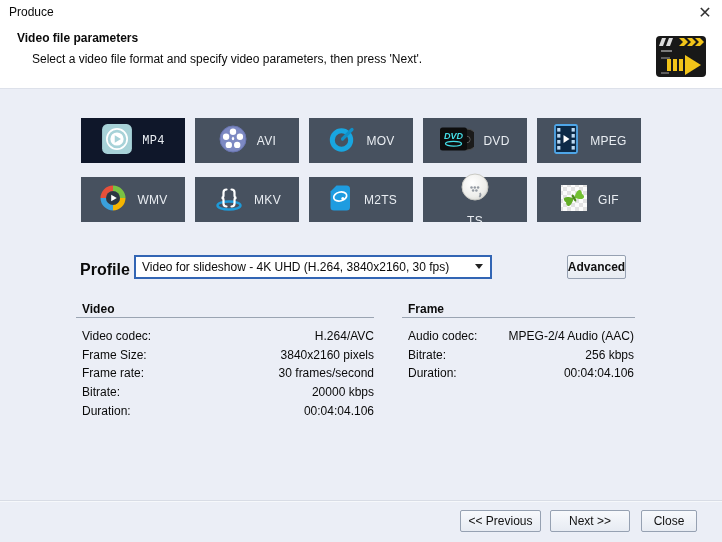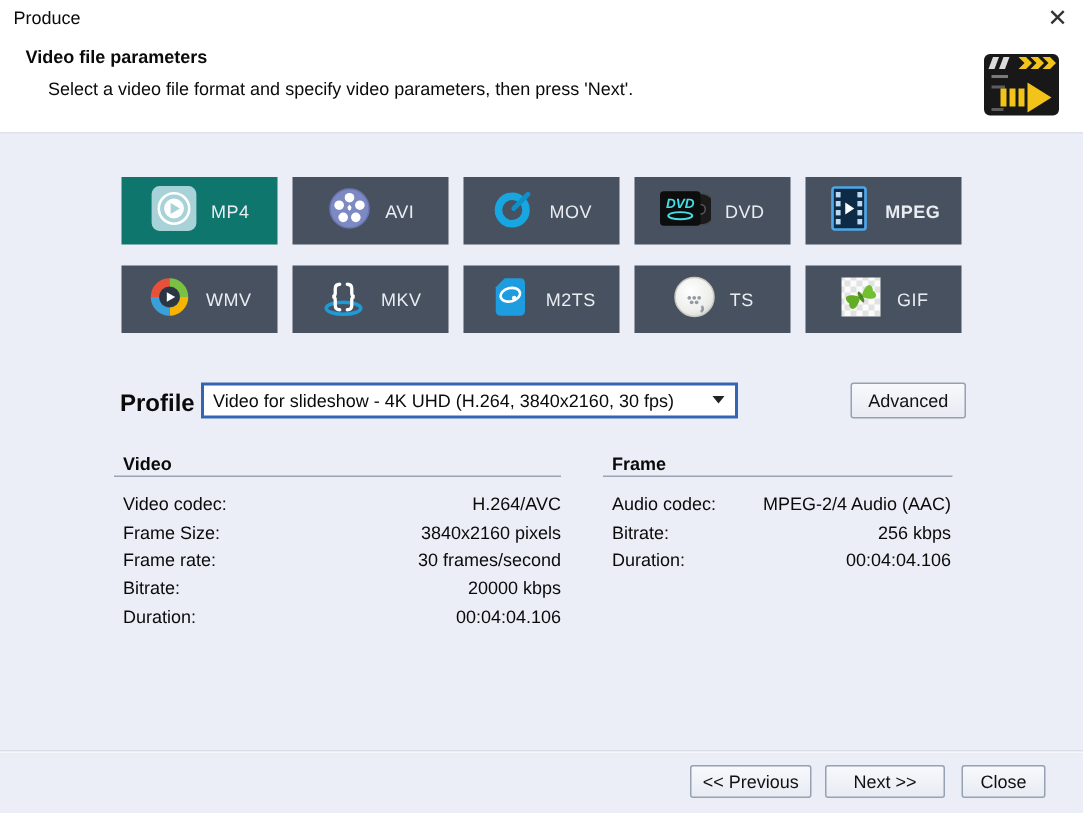--- a/index.html
+++ b/index.html
@@ -6,27 +6,27 @@
   html,body { width:722px; height:542px; }
   body { font-family:"Liberation Sans",sans-serif; background:#fff; position:relative; overflow:hidden; color:#0a0a0a; }
   .titlebar-title { position:absolute; left:9px; top:5px; font-size:12px; }
   .close-btn { position:absolute; right:7px; top:3px; width:20px; height:20px; font-size:16px; text-align:center; line-height:20px; color:#333; cursor:pointer; font-weight:400; }
   .header-title { position:absolute; left:17px; top:31px; font-size:12px; font-weight:bold; }
   .header-sub { position:absolute; left:32px; top:52px; font-size:12px; }
   .produce-icon { position:absolute; left:655px; top:33px; }
   .body-panel { position:absolute; left:0; top:88px; width:722px; height:454px; background:#ebeef6; border-top:1px solid #dde1ea; }
   .footer-sep { position:absolute; left:0; top:500px; width:722px; height:2px; border-top:1px solid #d8dce5; border-bottom:1px solid #f6f8fb; }
   .format-btn { position:absolute; width:104px; height:45px; background:#47515f; display:flex; align-items:center; justify-content:center; gap:9px; color:#e9edf2; font-size:12px; cursor:pointer; }
-  .format-btn.selected { background:#0f766e; }
+  .format-btn.selected { background:#0f172a;font-family:Liberation Mono, monospace; }
   .format-btn .lbl { letter-spacing:0.3px; }
   .profile-label { position:absolute; left:80px; top:261px; font-size:16px; font-weight:bold; }
   .profile-select { position:absolute; left:134px; top:255px; width:358px; height:24px; background:#fff; border:2px solid #3265b4; display:flex; align-items:center; padding-left:6px; font-size:12px; cursor:pointer; }
   .profile-arrow { position:absolute; right:7px; top:7px; width:0; height:0; border-left:4px solid transparent; border-right:4px solid transparent; border-top:5px solid #222; }
   .win-btn { position:absolute; border:1px solid #96a1b2; background:linear-gradient(#f7f9fc,#e7ebf2); font-size:12px; display:flex; align-items:center; justify-content:center; cursor:pointer; border-radius:2px; color:#111; }
-  .advanced-btn { left:567px; top:255px; width:77px; height:24px; }
+  .advanced-btn { left:567px; top:255px; width:59px; height:24px;font-weight:bold; }
   .section-title { position:absolute; font-size:12px; font-weight:bold; }
   .underline { position:absolute; height:1px; background:#9aa4b2; }
   .rows { position:absolute; font-size:12px; }
   .rows .row { display:flex; justify-content:space-between; align-items:center; height:18.6px; }
   .btn-prev { left:460px; top:510px; width:81px; height:22px; }
   .btn-next { left:550px; top:510px; width:80px; height:22px; }
   .btn-close { left:641px; top:510px; width:56px; height:22px;text-align:right; }
 </style>
 </head>
 <body>
@@ -101,21 +101,21 @@
       <circle cx="27" cy="15.5" r="10.5" fill="#1b1b1b" stroke="#4a4a4a" stroke-width="1"></circle>
       <circle cx="27" cy="15.5" r="3.2" fill="#101010" stroke="#585858" stroke-width="1"></circle>
       <rect x="0" y="3.5" width="27" height="23" rx="2.5" fill="#0d0d0d"></rect>
       <text x="13.5" y="14.5" font-size="9" font-style="italic" font-weight="bold" fill="#45dfe8" text-anchor="middle" font-family="Liberation Sans">DVD</text>
       <ellipse cx="13.5" cy="19.8" rx="8" ry="2.4" fill="none" stroke="#45dfe8" stroke-width="1.3"></ellipse>
     </svg>
   </span>
   <span class="lbl">DVD</span>
 </div>
 
-<div class="format-btn" style="left:537px; top:118px;font-weight:bold;">
+<div class="format-btn" style="left:537px; top:118px;">
   <span>
     <svg width="30" height="30" viewBox="0 0 30 30">
       <rect x="4" y="1" width="22" height="28" rx="1.5" fill="#0d2a47" stroke="#4fa6e8" stroke-width="1.8"></rect>
       <rect x="6.2" y="4" width="3.2" height="3.6" fill="#bcd9f2"></rect>
       <rect x="6.2" y="10" width="3.2" height="3.6" fill="#bcd9f2"></rect>
       <rect x="6.2" y="16" width="3.2" height="3.6" fill="#bcd9f2"></rect>
       <rect x="6.2" y="22" width="3.2" height="3.6" fill="#bcd9f2"></rect>
       <rect x="20.6" y="4" width="3.2" height="3.6" fill="#bcd9f2"></rect>
       <rect x="20.6" y="10" width="3.2" height="3.6" fill="#bcd9f2"></rect>
       <rect x="20.6" y="16" width="3.2" height="3.6" fill="#bcd9f2"></rect>
@@ -155,21 +155,21 @@
   <span>
     <svg width="30" height="30" viewBox="0 0 30 30">
       <path d="M 11.5 2.5 H 21.5 Q 25 2.5 25 6 V 24 Q 25 27.5 21.5 27.5 H 9 Q 5.5 27.5 5.5 24 V 8.5 Z" fill="#1e9ce0"></path>
       <ellipse cx="15.2" cy="13.5" rx="6.6" ry="4.4" transform="rotate(-14 15.2 13.5)" fill="none" stroke="#fff" stroke-width="1.7"></ellipse>
       <circle cx="17.8" cy="15.6" r="1.5" fill="#fff"></circle>
     </svg>
   </span>
   <span class="lbl">M2TS</span>
 </div>
 
-<div class="format-btn" style="left:423px; top:177px;">
+<div class="format-btn" style="left:423px; top:177px;flex-direction:column;">
   <span>
     <svg width="30" height="30" viewBox="0 0 30 30">
       <defs>
         <radialGradient id="tsg" cx="40%" cy="35%" r="75%">
           <stop offset="0%" stop-color="#ffffff"></stop>
           <stop offset="70%" stop-color="#ededea"></stop>
           <stop offset="100%" stop-color="#d4d4cf"></stop>
         </radialGradient>
       </defs>
       <circle cx="15" cy="15" r="13" fill="url(#tsg)" stroke="#c9c9c4" stroke-width="1"></circle>

